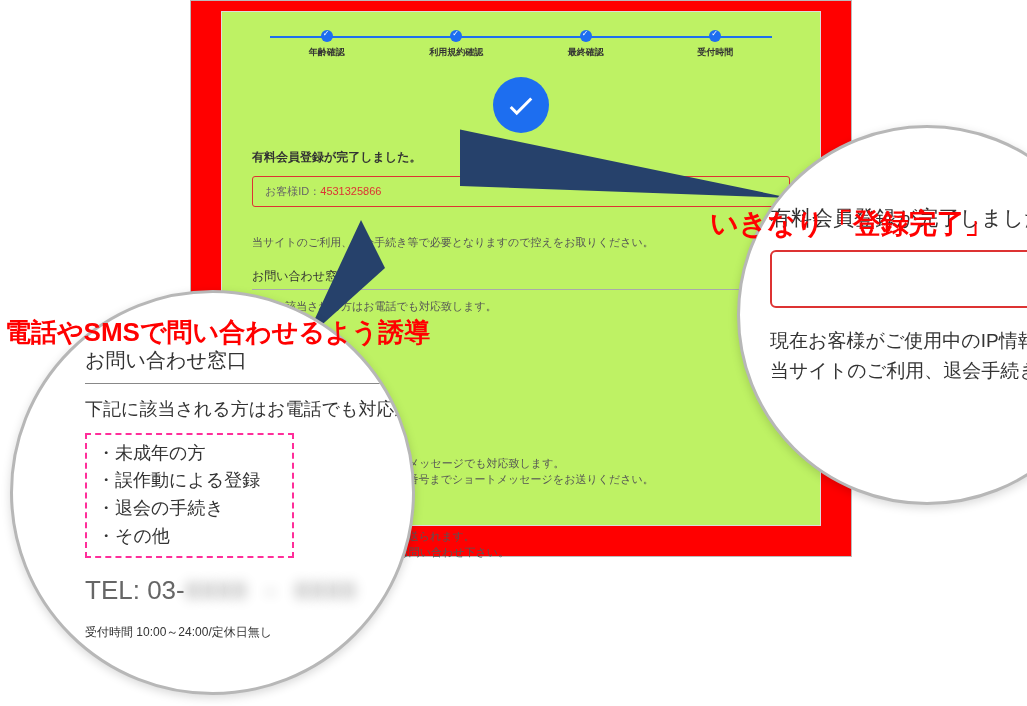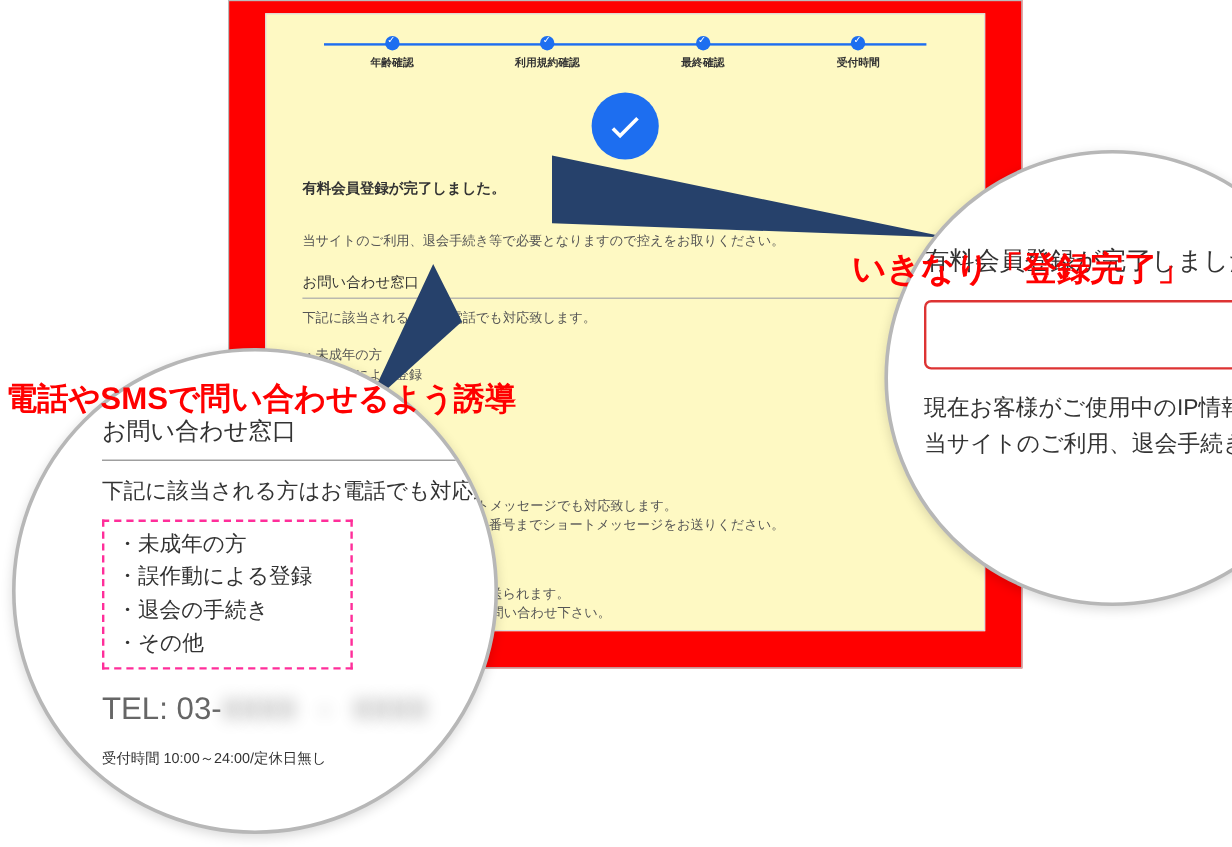--- a/index.html
+++ b/index.html
@@ -1,20 +1,20 @@
 <!DOCTYPE html>
 <html><head>
 <meta charset="utf-8">
 <style>
   html,body{margin:0;padding:0;font-family:"Meiryo","Hiragino Kaku Gothic Pro",sans-serif;background:#fff;color:#333;}
   .stage{position:relative;width:1027px;height:706px;overflow:hidden;}
 
   
   .red-frame{position:absolute;left:190px;top:0;width:660px;height:555px;background:#f00;border:1px solid #bbb;}
-  .white-panel{position:absolute;left:30px;top:10px;right:30px;bottom:30px;background:#fef9c3;border:1px solid #ddd;padding:18px 30px 10px 30px;box-sizing:border-box;font-size:11px;color:#555;}
+  .white-panel{position:absolute;left:30px;top:10px;right:30px;bottom:30px;background:#bef264;border:1px solid #ddd;padding:18px 30px 10px 30px;box-sizing:border-box;font-size:11px;color:#555;}
   
   .stepper{display:flex;justify-content:space-between;align-items:flex-start;position:relative;margin:0 10px 18px 10px;}
   .stepper::before{content:"";position:absolute;left:8px;right:8px;top:6px;height:2px;background:#1d6ef0;}
   .step{position:relative;text-align:center;width:25%;}
   .step-dot{width:12px;height:12px;border-radius:50%;background:#1d6ef0;margin:0 auto 4px auto;position:relative;z-index:1;}
   .step-dot::after{content:"✓";color:#fff;font-size:8px;position:absolute;left:2px;top:-1px;}
   .step-label{font-size:9px;font-weight:bold;color:#333;}
   
   .check-badge{width:56px;height:56px;border-radius:50%;background:#1d6ef0;margin:8px auto 16px auto;display:flex;align-items:center;justify-content:center;}
   .check-badge svg{width:34px;height:34px;}
@@ -83,20 +83,23 @@
       </div>
 
       <div class="check-badge">
         <svg viewBox="0 0 24 24">
             <path fill="#fff" d="M9 16.2l-3.5-3.5L4 14.2 9 19.2 20 8.2l-1.5-1.5z"></path>
           </svg>
       </div>
 
       <div class="p-title">有料会員登録が完了しました。</div>
 
+      <div class="id-box">
+        <span>お客様ID：</span><span class="idnum">4531325866</span>
+      </div>
 
       <div class="ptxt">
         <br>
         <span>当サイトのご利用、退会手続き等で必要となりますので控えをお取りください。</span>
       </div>
 
       <div class="sect-head">お問い合わせ窓口</div>
       <div class="ptxt">下記に該当される方はお電話でも対応致します。</div>
       <div class="bullets">
         <span>・未成年の方</span><br>

